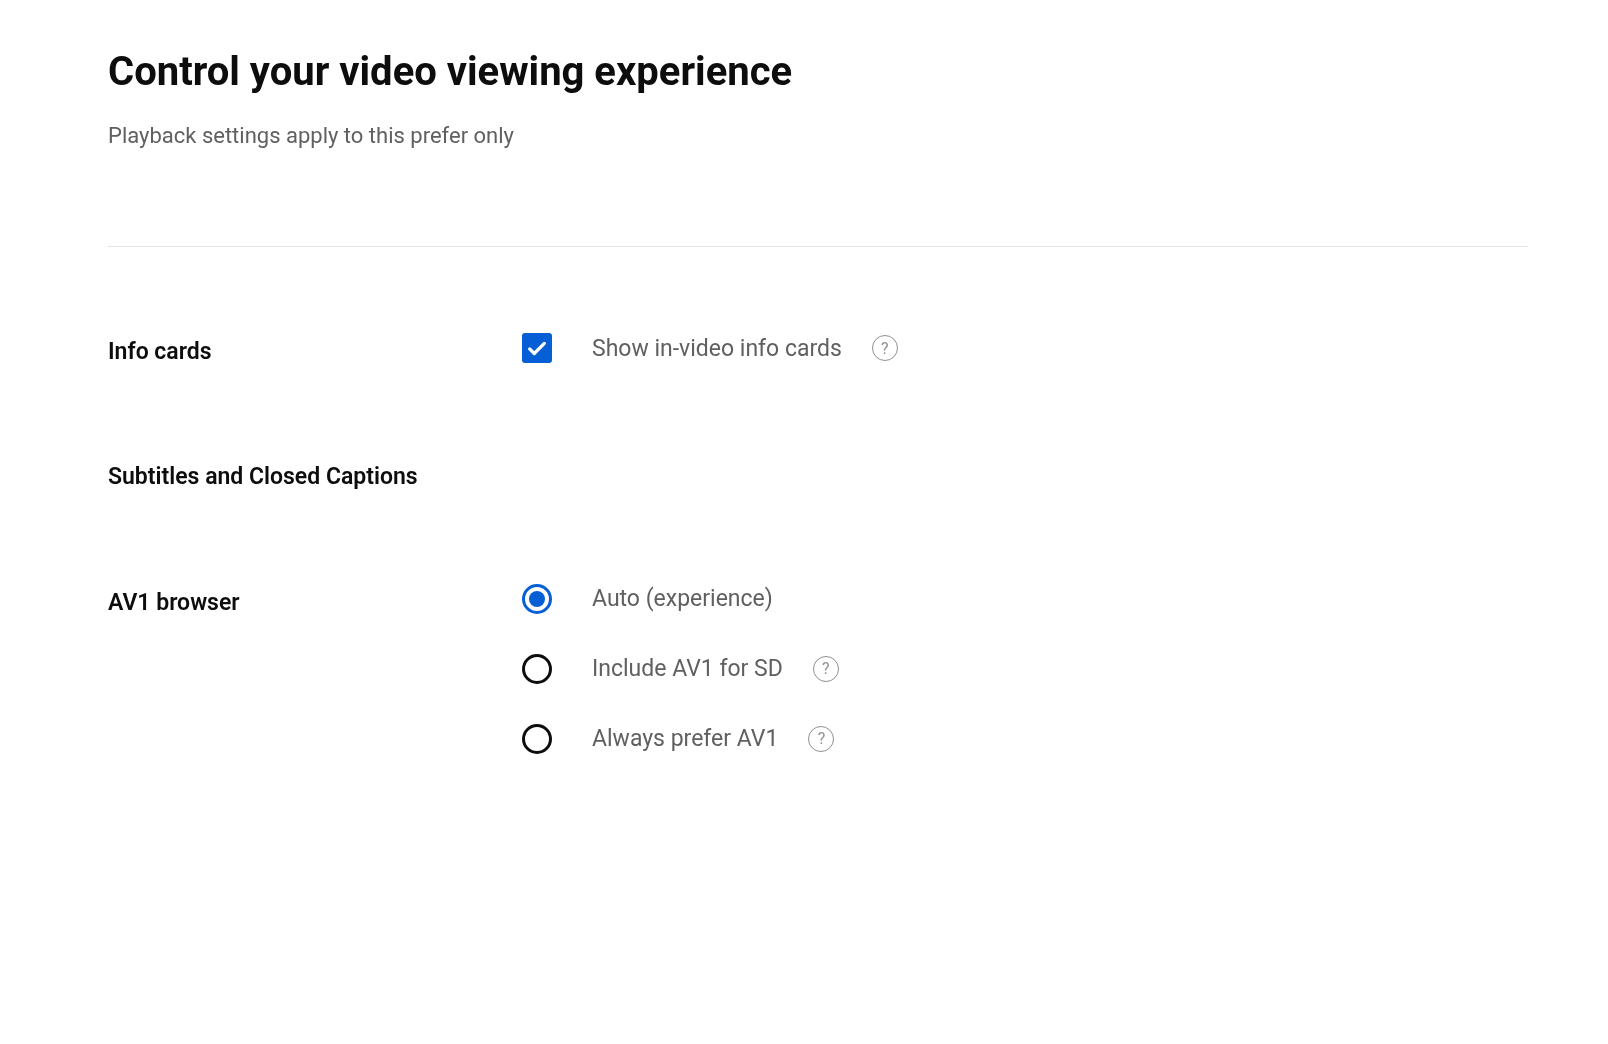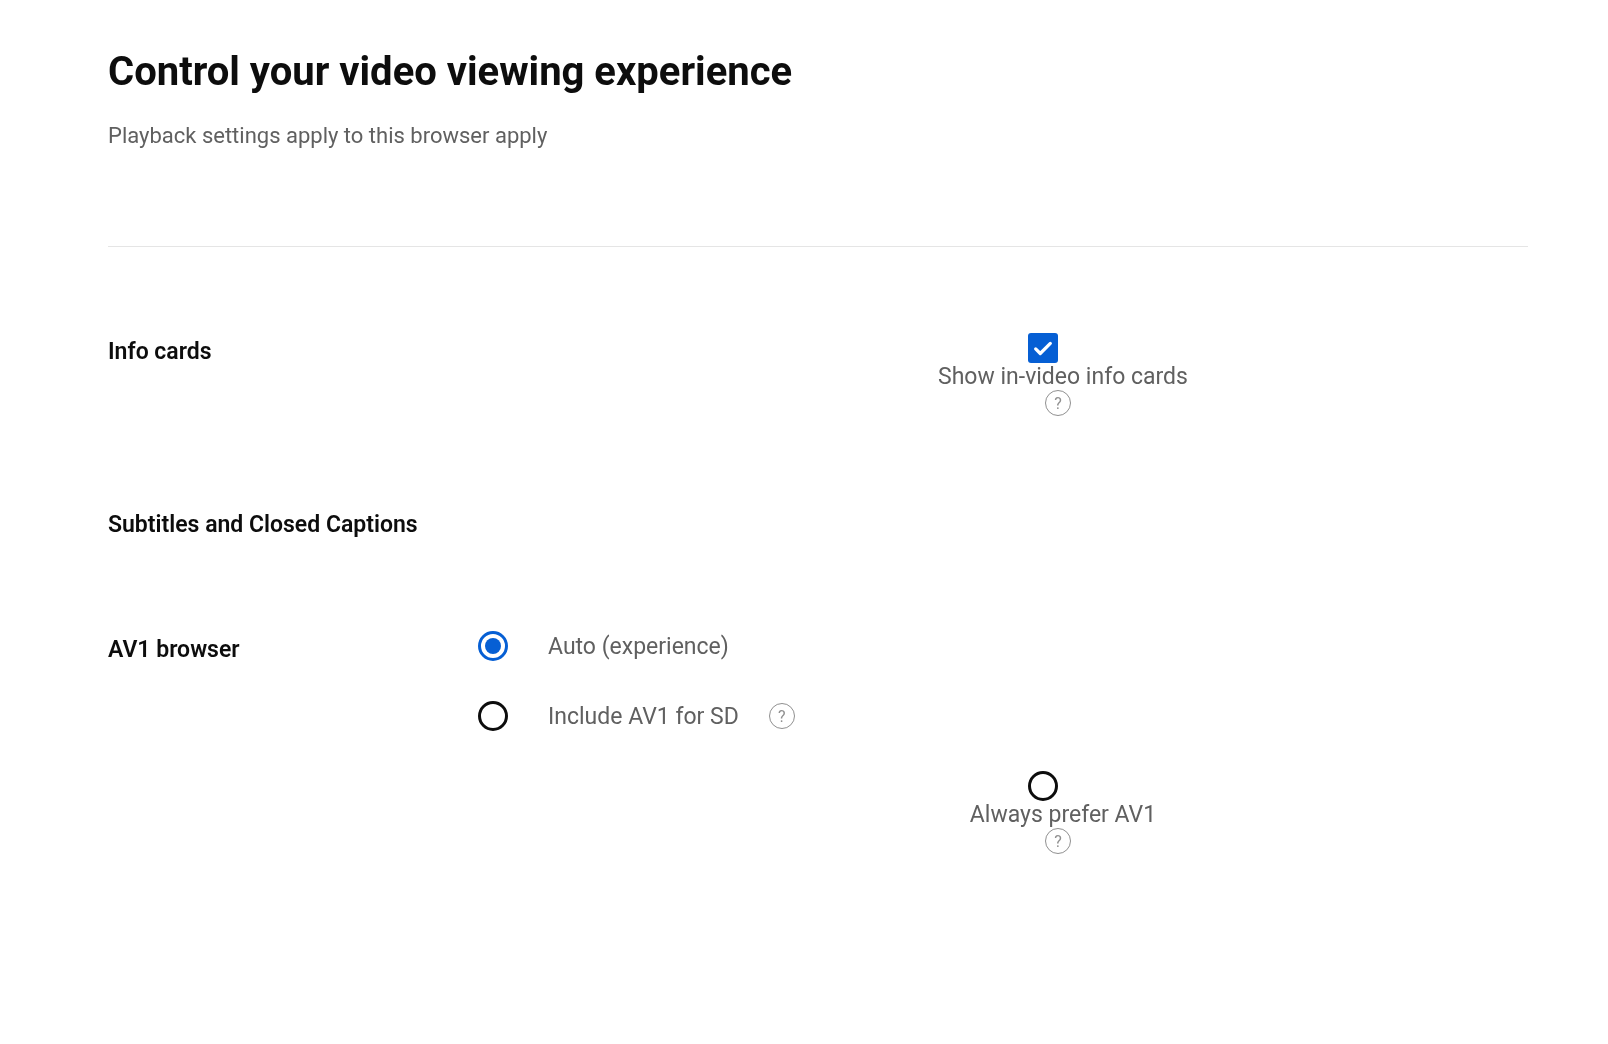--- a/index.html
+++ b/index.html
@@ -28,41 +28,41 @@
     .divider {
       border: none;
       border-top: 1px solid #e5e5e5;
       width: 1420px;
       margin-bottom: 86px;
     }
     .setting-row {
       display: flex;
       align-items: flex-start;
       margin-bottom: 90px;
+      gap: 44px;
     }
     .setting-label {
       width: 370px;
       font-size: 23px;
       font-weight: 600;
       color: #0d0d0d;
       padding-top: 2px;
       line-height: 1.45;
     }
     .setting-controls {
       flex: 1;
     }
     .control-row {
       display: flex;
       align-items: center;
       margin-bottom: 40px;
       position: relative;
     }
     .control-row:last-child {
       margin-bottom: 0;
-      flex-direction: column;
     }
     .checkbox {
       width: 30px;
       height: 30px;
       background: #065fd4;
       border-radius: 3px;
       display: flex;
       align-items: center;
       justify-content: center;
       cursor: pointer;
@@ -127,21 +127,21 @@
       pointer-events: none;
     }
     .subtitle-controls .control-row:nth-child(2) {
       margin-top: 54px;
     }
   </style>
 </head>
 <body>
 
 <h1 class="page-title">Control your video viewing experience</h1>
-<p class="page-subtitle">Playback settings apply to this browser apply</p>
+<p class="page-subtitle">Playback settings apply to this prefer only</p>
 
 <hr class="divider">
 
 <div class="setting-row">
   <div class="setting-label">Info cards</div>
   <div class="setting-controls">
     <div class="control-row">
       <div class="checkbox">
         <svg viewBox="0 0 24 24">
             <polyline points="4 13 9 18 20 7"></polyline>

